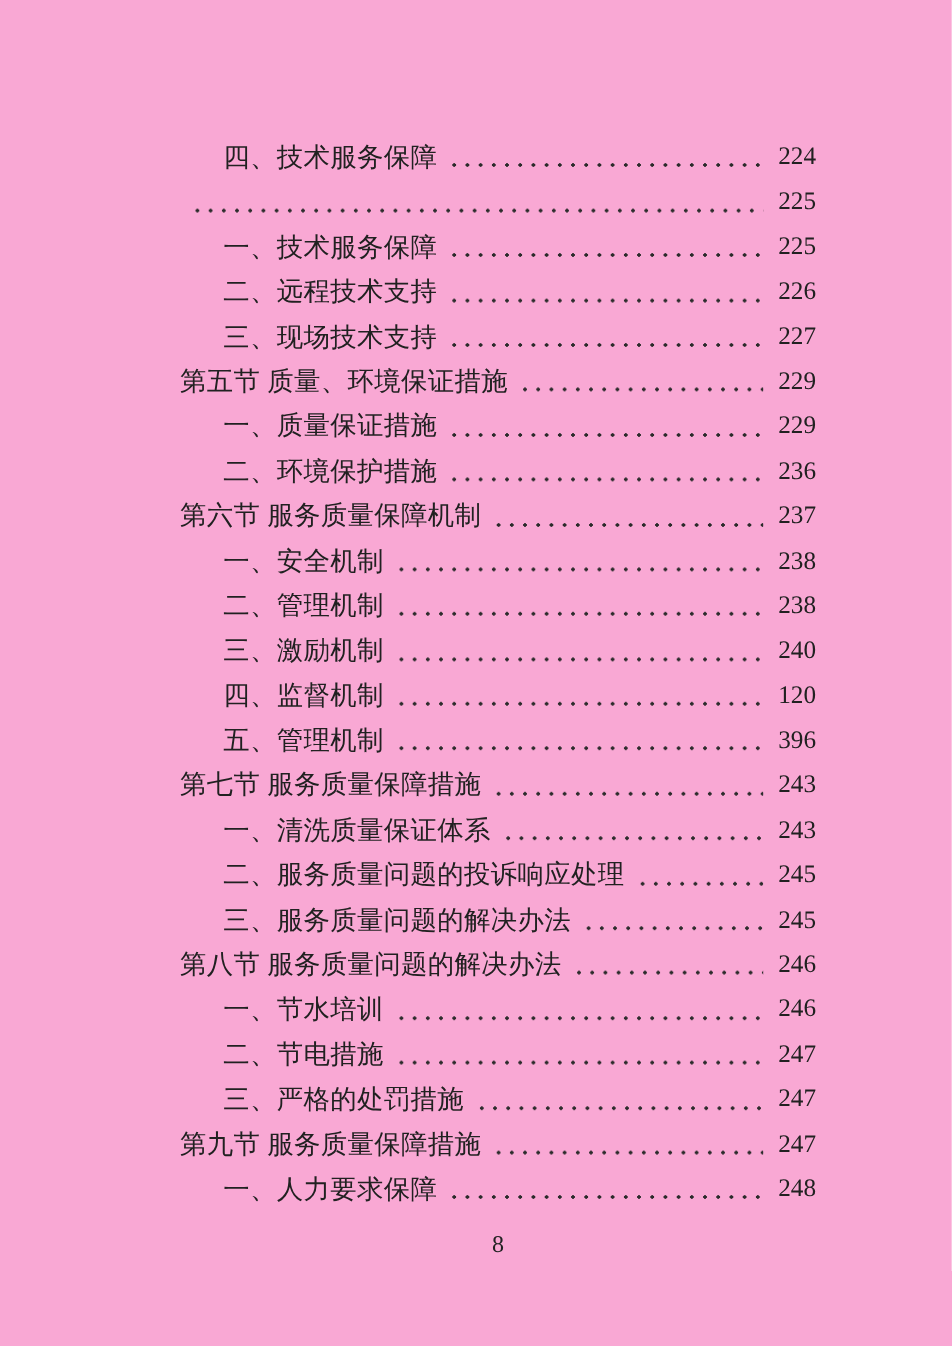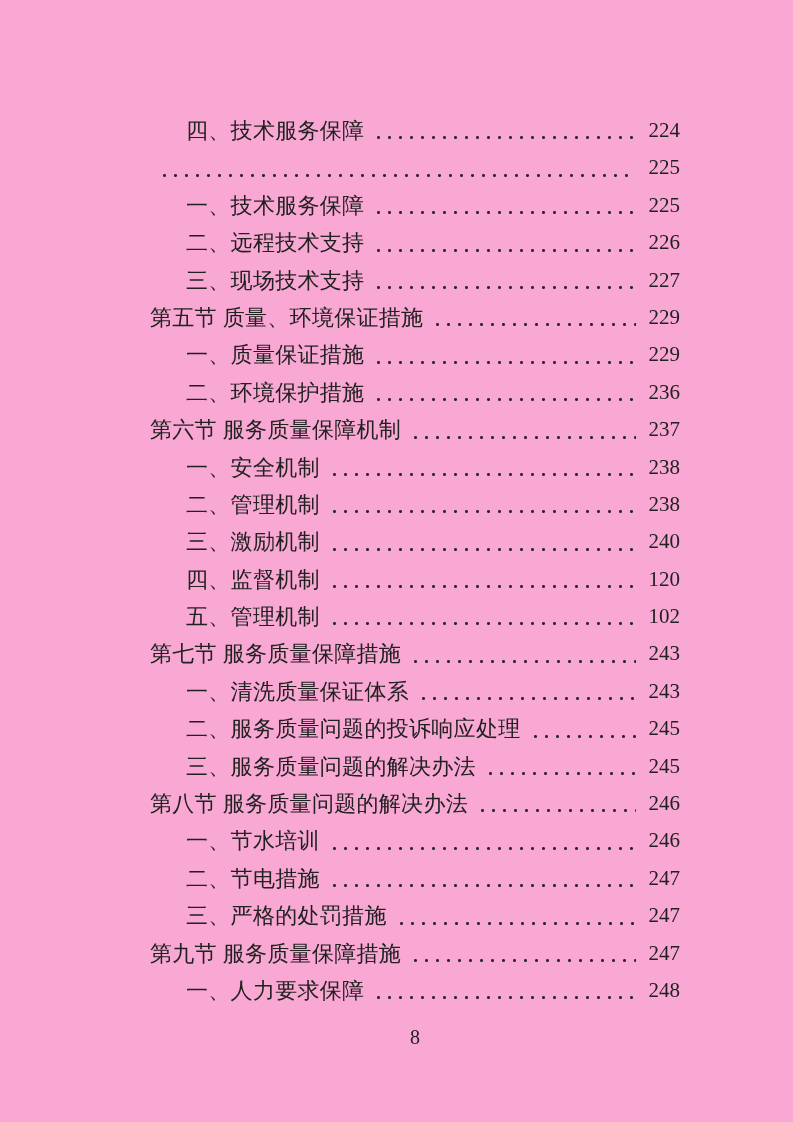--- a/index.html
+++ b/index.html
@@ -132,21 +132,21 @@
       <span class="toc-page">240</span>
     </div>
       <div class="toc-row sub">
       <span class="toc-title">四、监督机制</span>
       <span class="toc-leader"></span>
       <span class="toc-page">120</span>
     </div>
       <div class="toc-row sub">
       <span class="toc-title">五、管理机制</span>
       <span class="toc-leader"></span>
-      <span class="toc-page">102</span>
+      <span class="toc-page">396</span>
     </div>
       <div class="toc-row section">
       <span class="toc-title">第七节 服务质量保障措施</span>
       <span class="toc-leader"></span>
       <span class="toc-page">243</span>
     </div>
       <div class="toc-row sub">
       <span class="toc-title">一、清洗质量保证体系</span>
       <span class="toc-leader"></span>
       <span class="toc-page">243</span>

